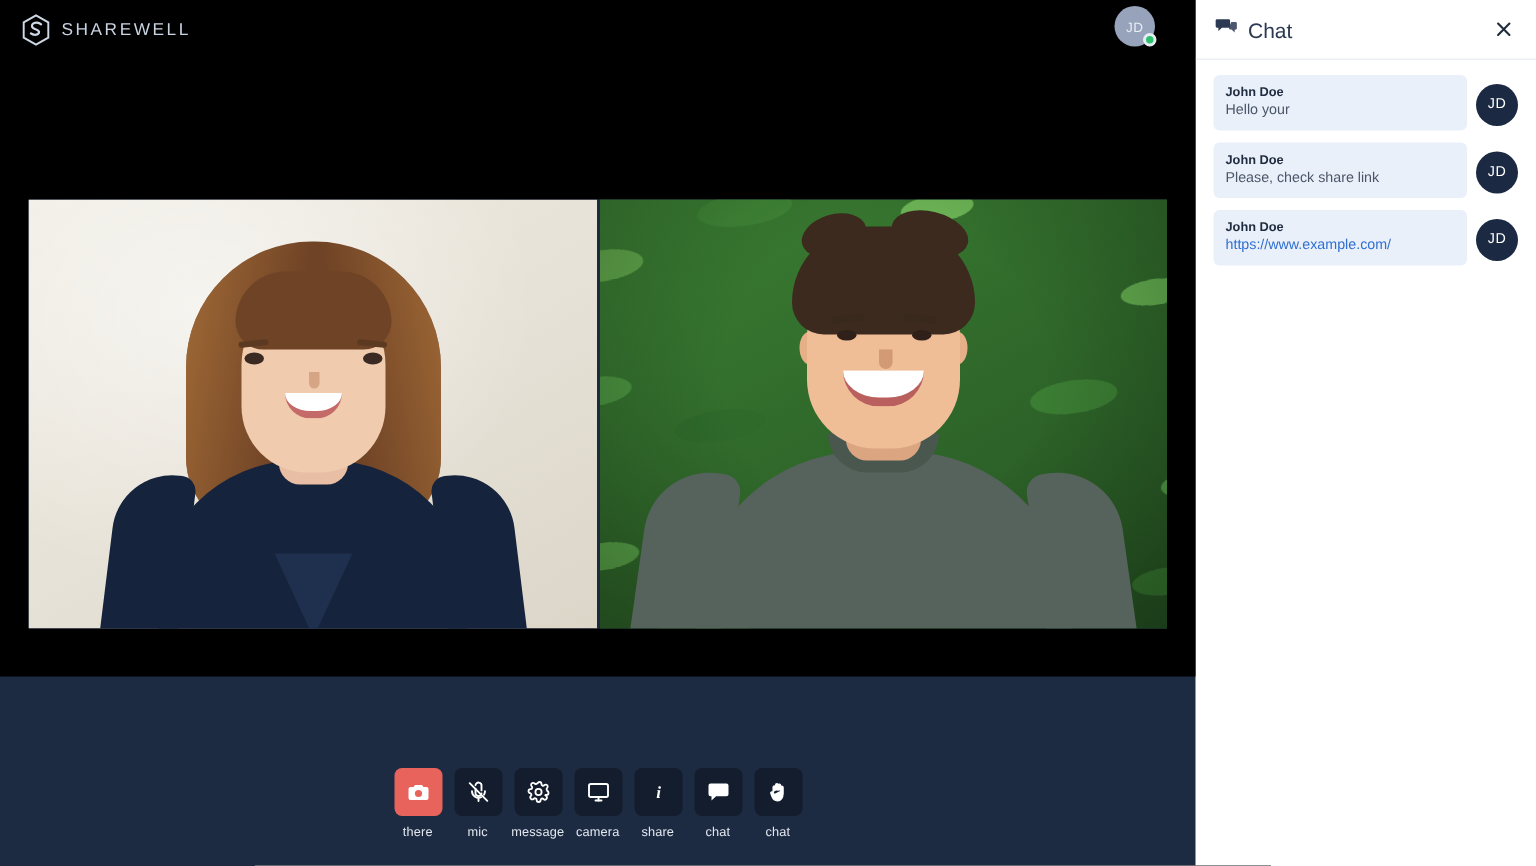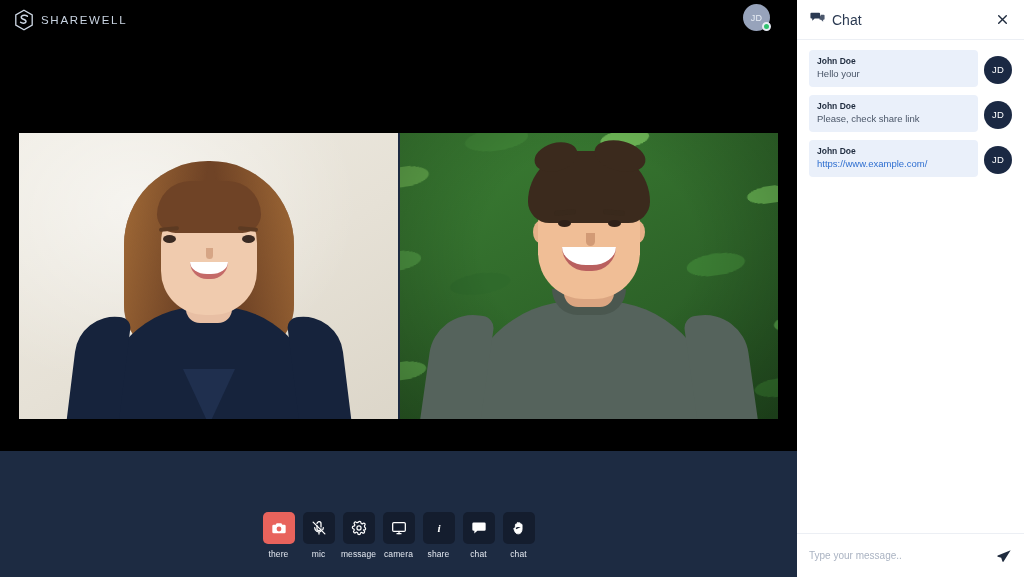--- a/index.html
+++ b/index.html
@@ -466,23 +466,15 @@
       <div class="msg">
         <div class="bubble">
           <div class="who">John Doe</div>
           <div class="text link">https://www.example.com/</div>
         </div>
         <div class="av">JD</div>
       </div>
 
     </div>
 
-    <div id="chat-input-row">
-      <input id="chat-input" type="text" placeholder="Type your message.." style="">
-      <span id="send-btn">
-        <svg width="16" height="16" viewBox="0 0 24 24" fill="#1f2b3e">
-          <path d="M22 3.2 2.6 11.3c-.8.33-.75 1.5.08 1.76l5.1 1.6 1.9 5.6c.27.8 1.37.86 1.73.1L22 3.2Z"></path>
-        </svg>
-      </span>
-    </div>
 
   </div>
 </div>
 
 </body></html>

